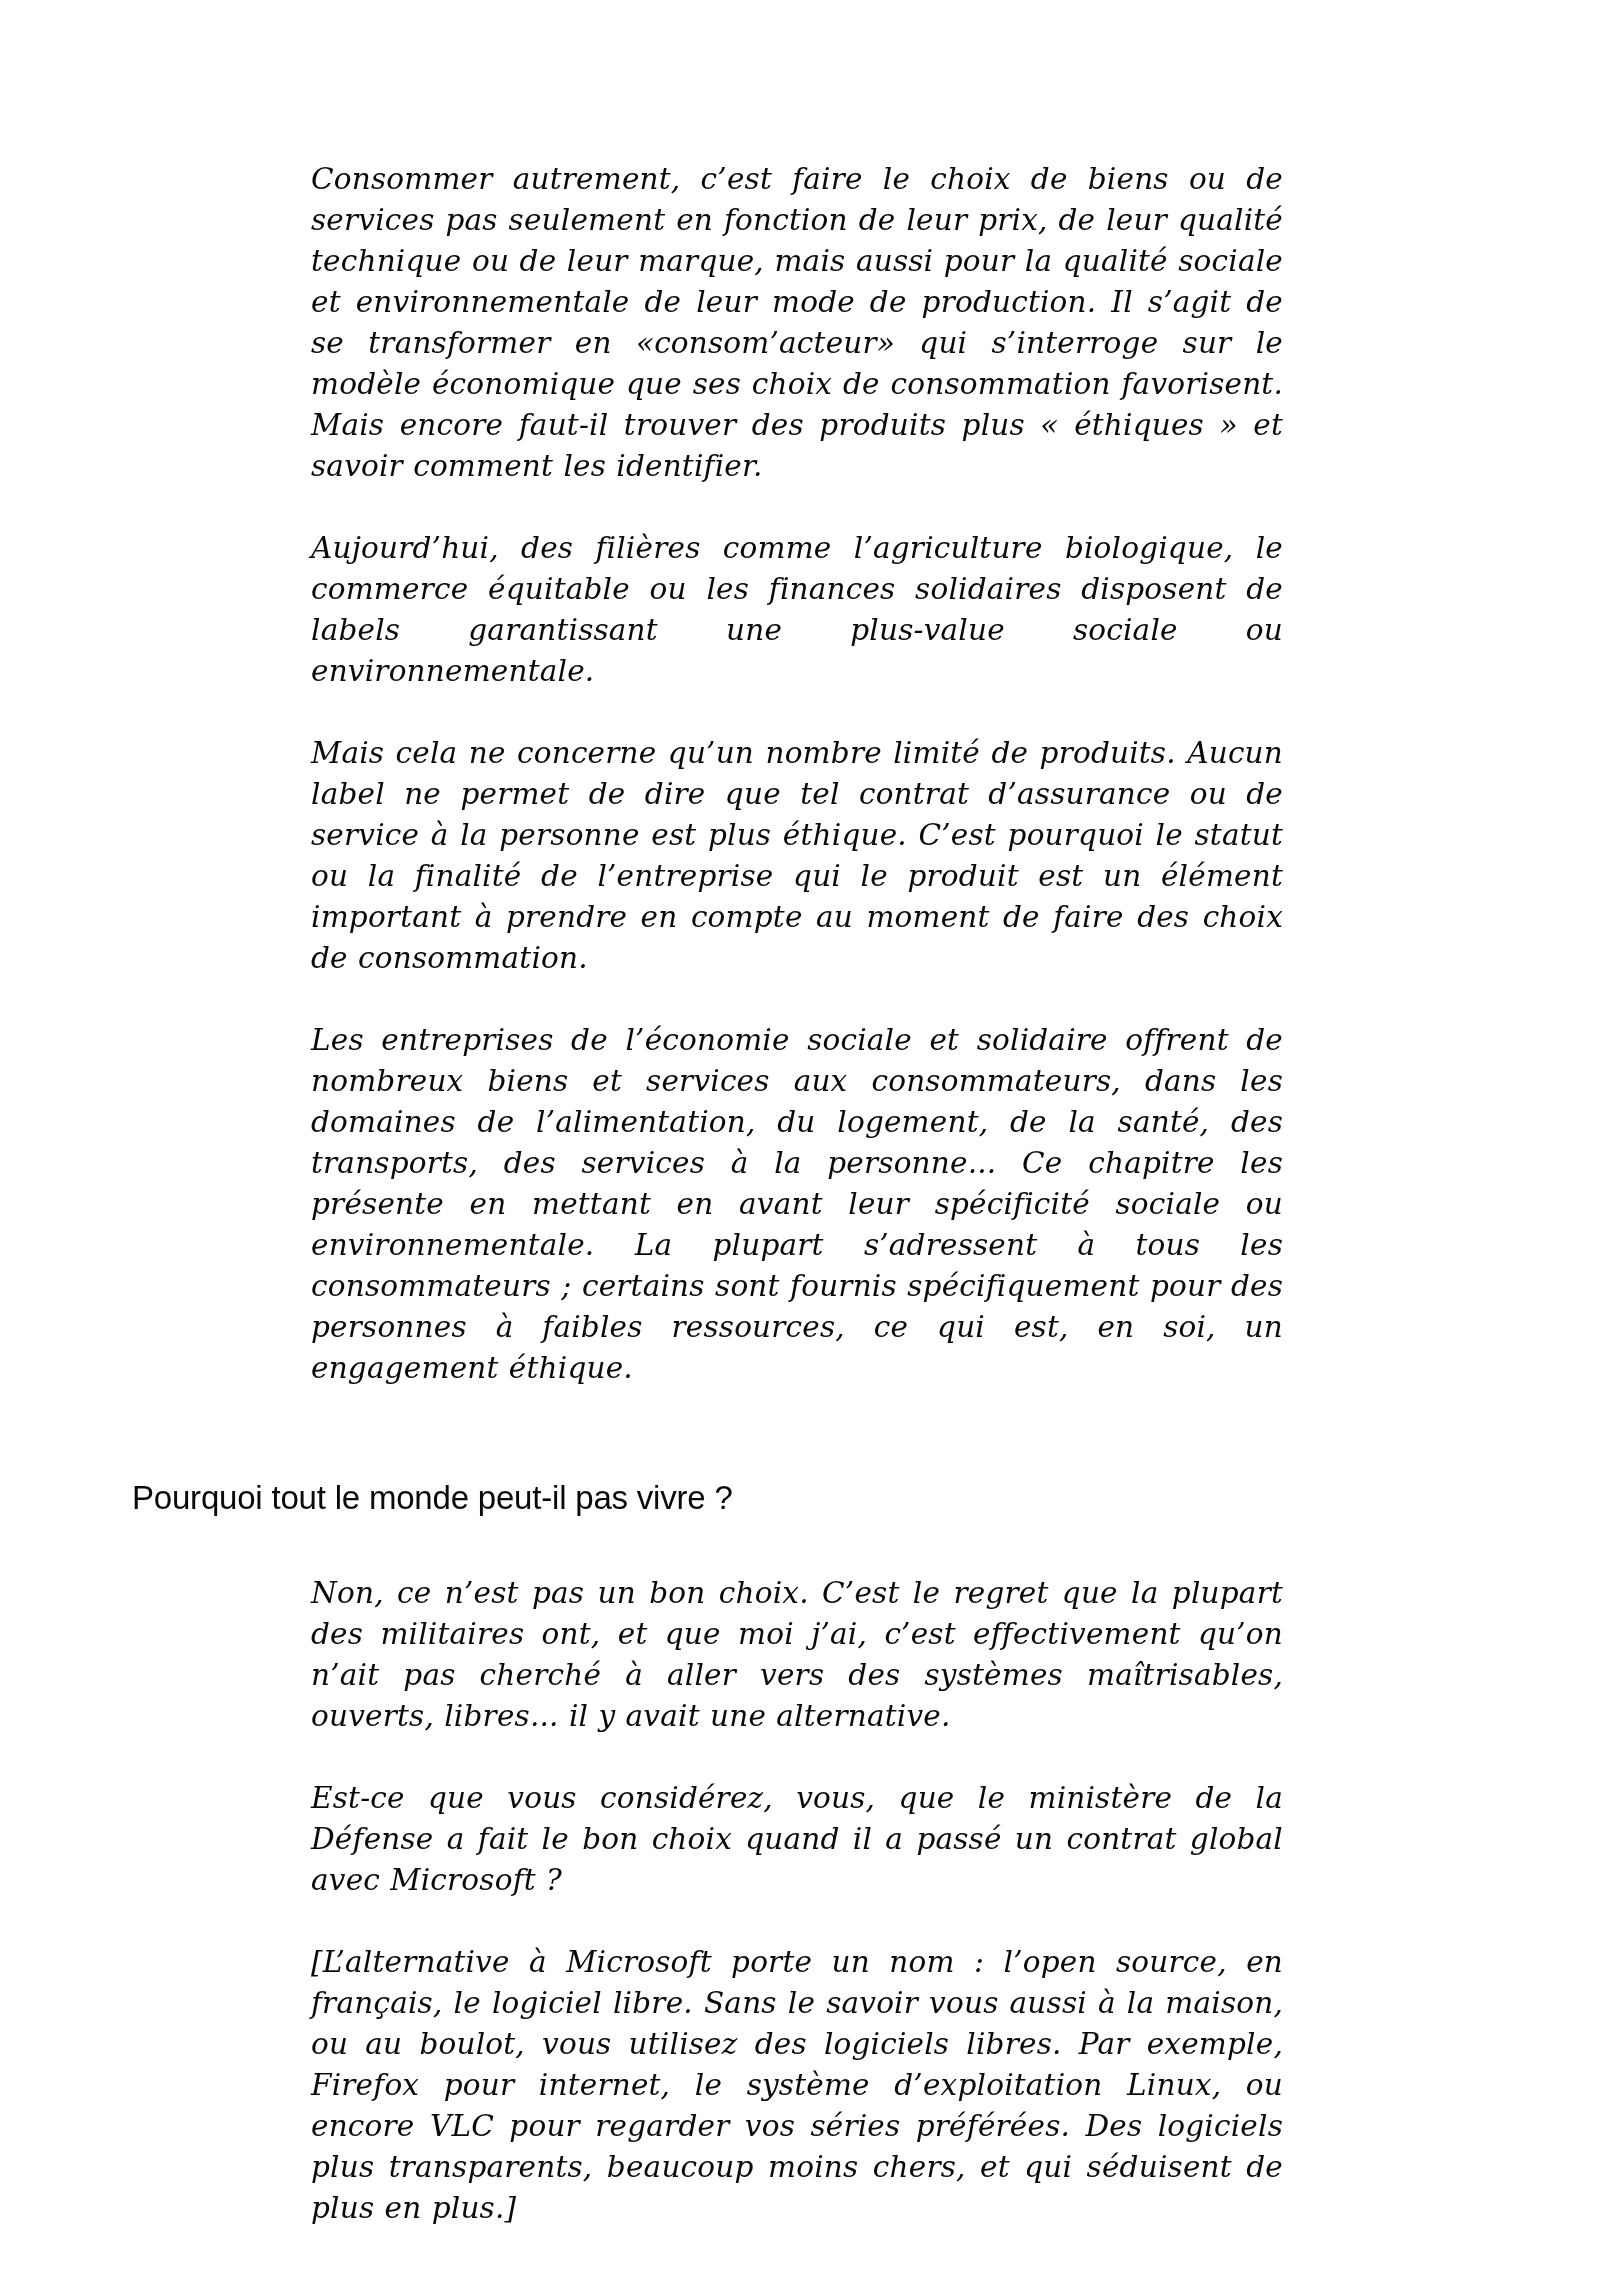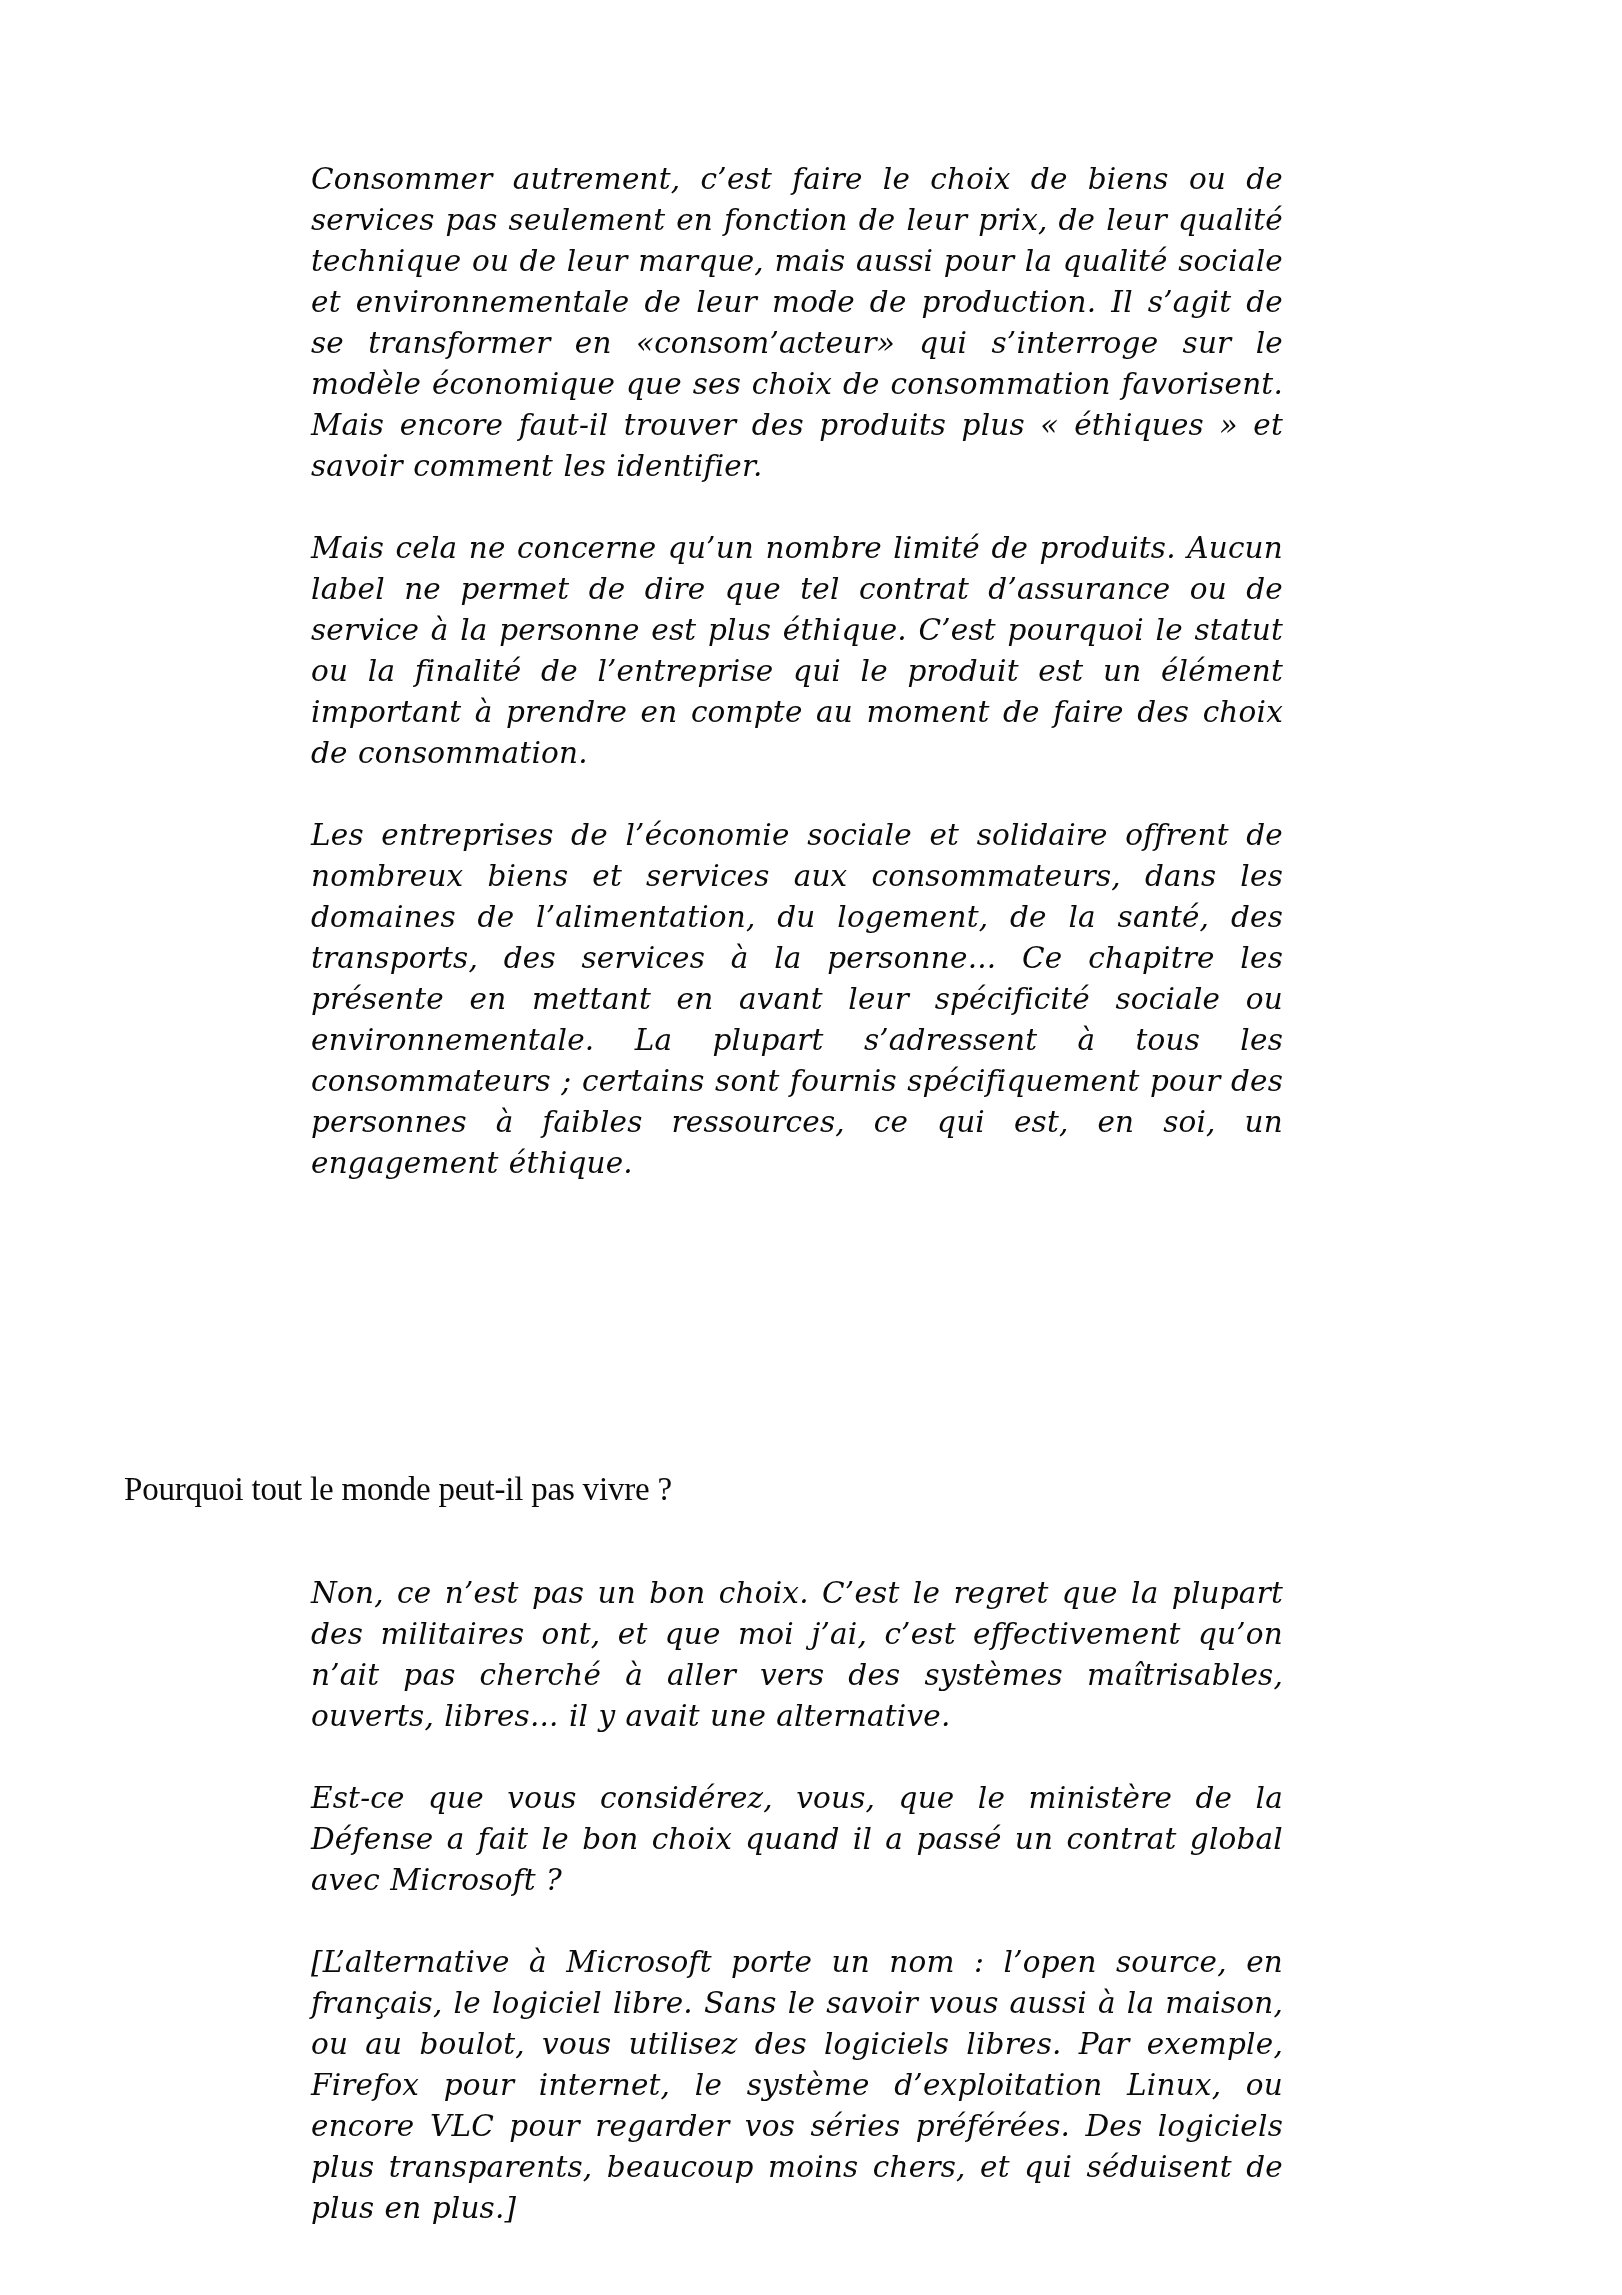--- a/index.html
+++ b/index.html
@@ -36,38 +36,39 @@
       letter-spacing: 0.2px;
       word-spacing: 0.7px;
     }
     .para:last-child {
       margin-bottom: 0;
     }
     .heading {
       position: absolute;
       left: 120px;
       top: 1465px;
-      margin: 4px;
-      font-family: Liberation Serif, serif;
+      margin: 12px;
+      font-family: Liberation Sans, sans-serif;
       font-style: normal;
       font-weight: normal;
       font-size: 33px;
       line-height: 41px;
       letter-spacing: -0.2px;
     }
     #block-1 { top: 159px; }
     #block-2 { top: 1573px; }
   </style>
 </head>
 <body>
 
 <div class="page">
 
   <div class="block" id="block-1">
     <p class="para">Consommer autrement, c’est faire le choix de biens ou de services pas seulement en fonction de leur prix, de leur qualité technique ou de leur marque, mais aussi pour la qualité sociale et environnementale de leur mode de production. Il s’agit de se transformer en «consom’acteur» qui s’interroge sur le modèle économique que ses choix de consommation favorisent. Mais encore faut-il trouver des produits plus « éthiques » et savoir comment les identifier.</p>
+    <p class="para">Aujourd’hui, des filières comme l’agriculture biologique, le commerce équitable ou les finances solidaires disposent de labels garantissant une plus-value sociale ou environnementale.</p>
     <p class="para">Mais cela ne concerne qu’un nombre limité de produits. Aucun label ne permet de dire que tel contrat d’assurance ou de service à la personne est plus éthique. C’est pourquoi le statut ou la finalité de l’entreprise qui le produit est un élément important à prendre en compte au moment de faire des choix de consommation.</p>
     <p class="para">Les entreprises de l’économie sociale et solidaire offrent de nombreux biens et services aux consommateurs, dans les domaines de l’alimentation, du logement, de la santé, des transports, des services à la personne... Ce chapitre les présente en mettant en avant leur spécificité sociale ou environnementale. La plupart s’adressent à tous les consommateurs ; certains sont fournis spécifiquement pour des personnes à faibles ressources, ce qui est, en soi, un engagement éthique.</p>
   </div>
 
   <h2 class="heading">Pourquoi tout le monde peut-il pas vivre ?</h2>
 
   <div class="block" id="block-2">
     <p class="para">Non, ce n’est pas un bon choix. C’est le regret que la plupart des militaires ont, et que moi j’ai, c’est effectivement qu’on n’ait pas cherché à aller vers des systèmes maîtrisables, ouverts, libres... il y avait une alternative.</p>
     <p class="para">Est-ce que vous considérez, vous, que le ministère de la Défense a fait le bon choix quand il a passé un contrat global avec Microsoft ?</p>
     <p class="para">[L’alternative à Microsoft porte un nom : l’open source, en français, le logiciel libre. Sans le savoir vous aussi à la maison, ou au boulot, vous utilisez des logiciels libres. Par exemple, Firefox pour internet, le système d’exploitation Linux, ou encore VLC pour regarder vos séries préférées. Des logiciels plus transparents, beaucoup moins chers, et qui séduisent de plus en plus.]</p>

